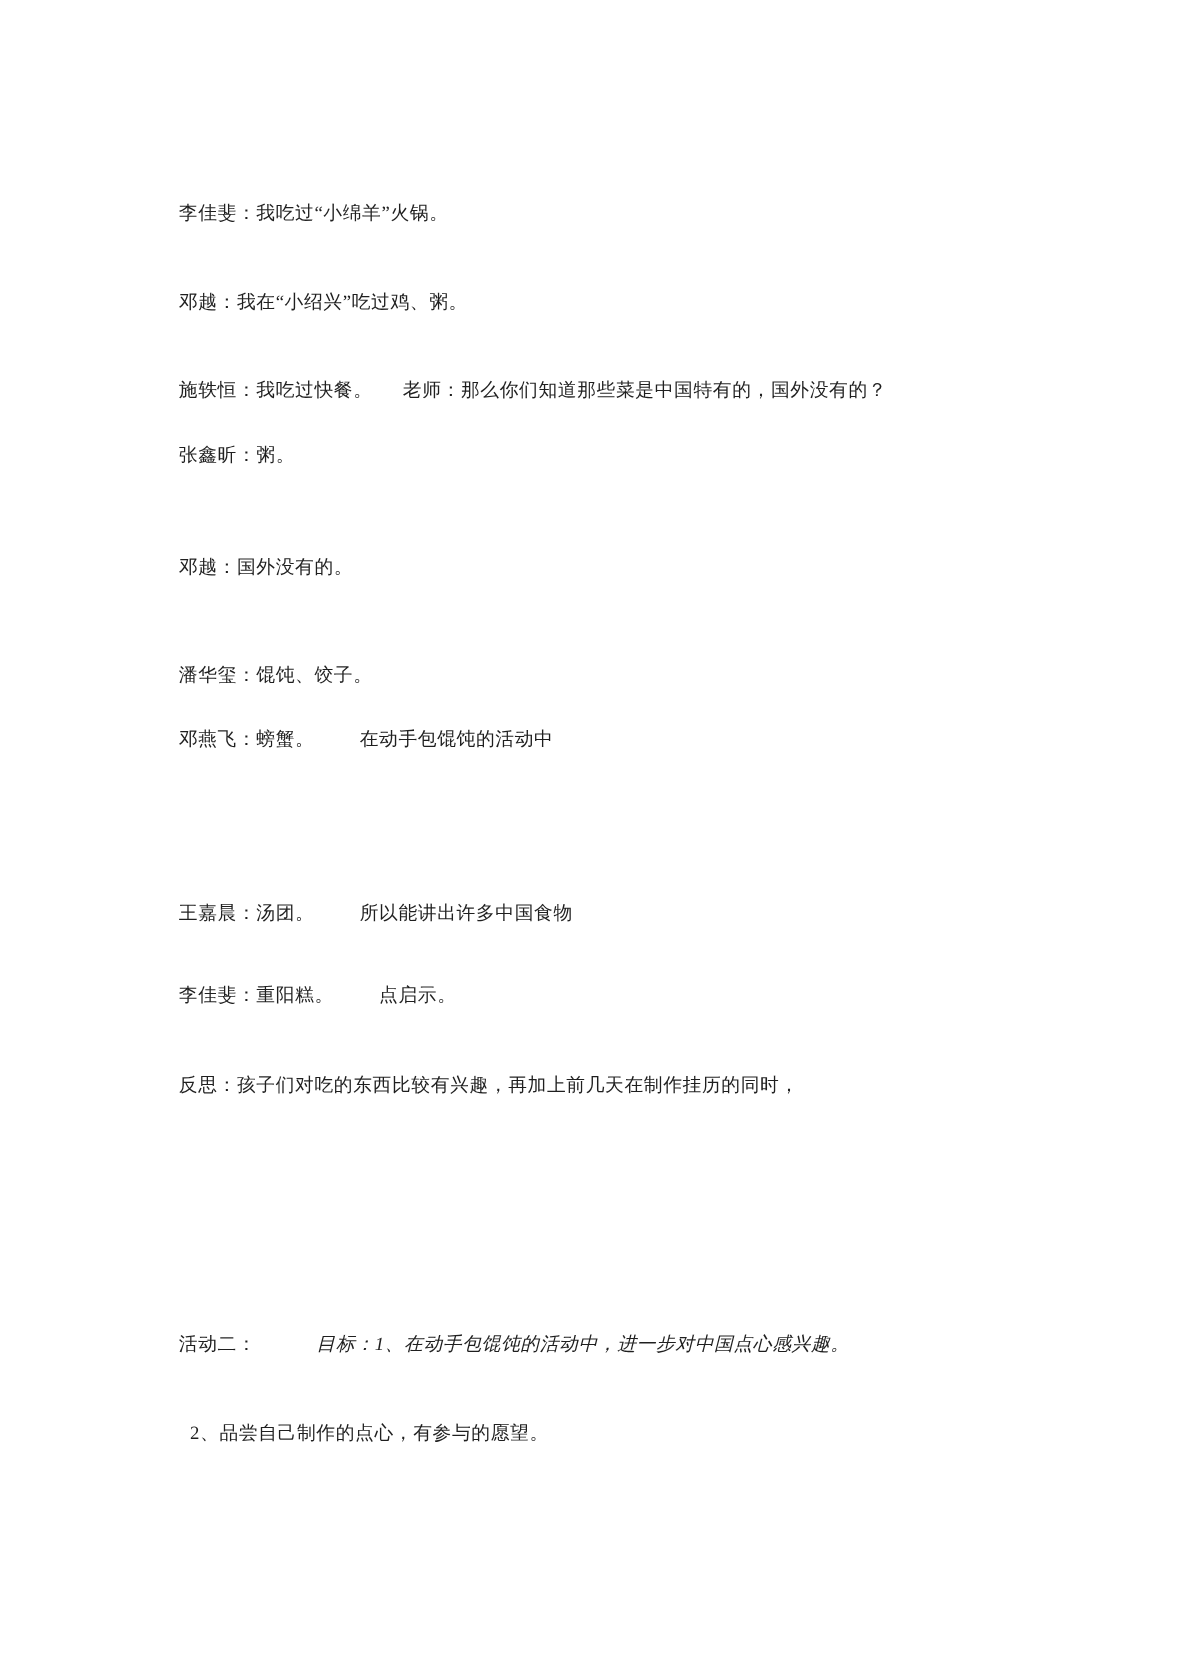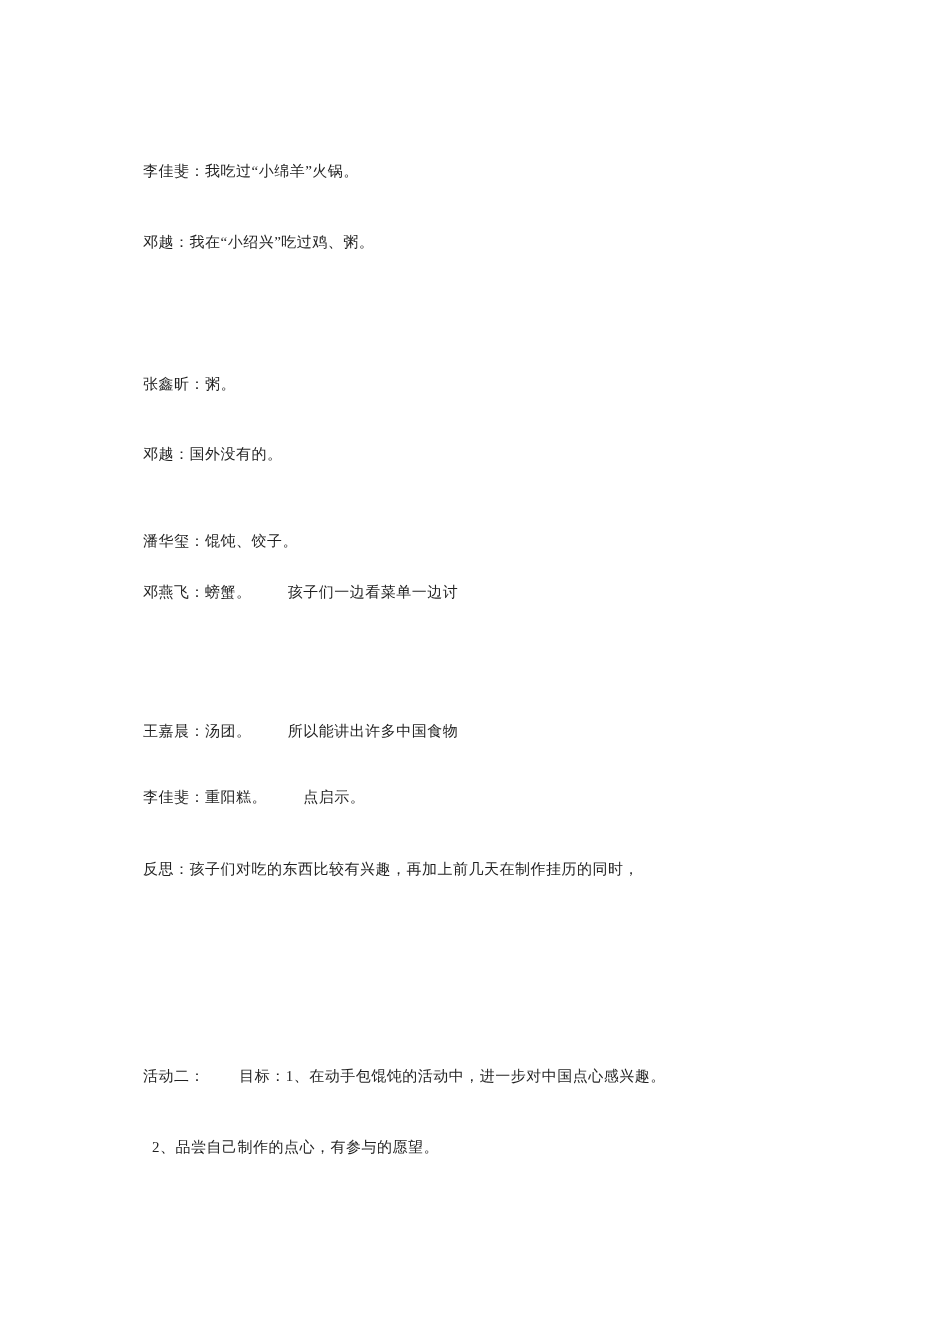--- a/index.html
+++ b/index.html
@@ -30,51 +30,55 @@
   .line.indent {
     left: 152px;
     text-align: center;
   }
   .seg {
     display: inline-block;
   }
   
   .seg.gap     { margin-left: 32px; }
   .seg.gap-sm  { margin-left: 20px; }
-  .seg.gap-lg  { margin-left: 30px; }
+  .seg.gap-lg  { margin-left: 44px; font-style: italic; }
 </style>
 </head>
 <body>
 
 <div class="page">
 
   <p class="line" style="top:163px">
     <span class="seg">李佳斐：我吃过“小绵羊”火锅。</span>
   </p>
 
   <p class="line" style="top:234px">
     <span class="seg">邓越：我在“小绍兴”吃过鸡、粥。</span>
   </p>
 
+  <p class="line" style="top:305px">
+    <span class="seg">施轶恒：我吃过快餐。</span>
+    <span class="seg gap-sm">老师：那么你们知道那些菜是中国特有的，国外没有的？</span>
+  </p>
 
-  <p class="line" style="top:376px">
+  <p class="line" style="top:357px">
     <span class="seg">张鑫昕：粥。</span>
   </p>
 
   <p class="line" style="top:446px">
     <span class="seg">邓越：国外没有的。</span>
   </p>
 
   <p class="line" style="top:533px">
     <span class="seg">潘华玺：馄饨、饺子。</span>
   </p>
 
   <p class="line" style="top:584px">
     <span class="seg">邓燕飞：螃蟹。</span>
-    <span class="seg gap">孩子们一边看菜单一边讨</span>
+    <span class="seg gap">在动手包馄饨的活动中</span>
   </p>
 
 
   <p class="line" style="top:723px">
     <span class="seg">王嘉晨：汤团。</span>
     <span class="seg gap">所以能讲出许多中国食物</span>
   </p>
 
   <p class="line" style="top:789px">
     <span class="seg">李佳斐：重阳糕。</span>

